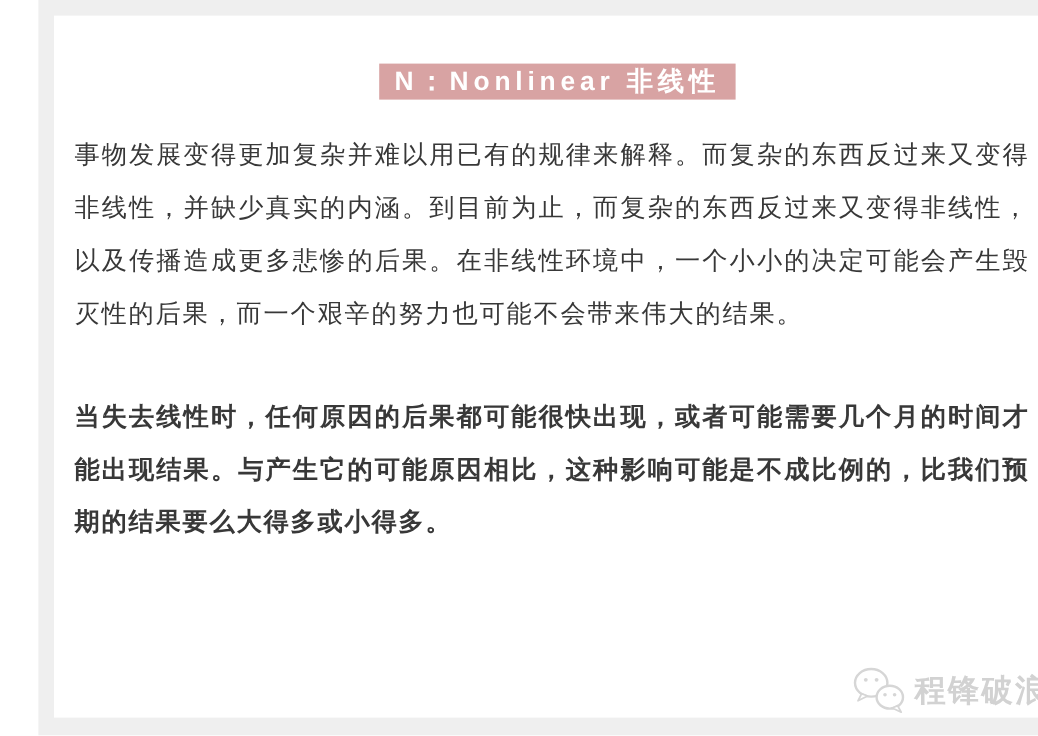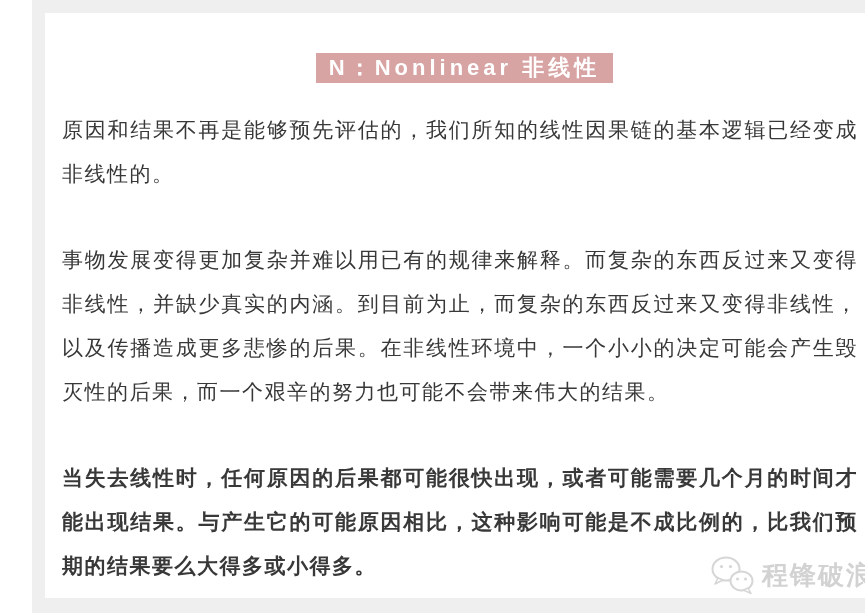--- a/index.html
+++ b/index.html
@@ -64,21 +64,20 @@
 </style>
 </head>
 <body>
 
 <div class="page">
   <div class="card">
 
     <div class="title-badge">N：Nonlinear 非线性</div>
 
     <div class="content">
-      <p>原因和结果不再是能够预先评估的，我们所知的线性因果链的基本逻辑已经变成非线性的。</p>
       <p>事物发展变得更加复杂并难以用已有的规律来解释。而复杂的东西反过来又变得非线性，并缺少真实的内涵。到目前为止，而复杂的东西反过来又变得非线性，以及传播造成更多悲惨的后果。在非线性环境中，一个小小的决定可能会产生毁灭性的后果，而一个艰辛的努力也可能不会带来伟大的结果。</p>
       <p>当失去线性时，任何原因的后果都可能很快出现，或者可能需要几个月的时间才能出现结果。与产生它的可能原因相比，这种影响可能是不成比例的，比我们预期的结果要么大得多或小得多。</p>
     </div>
 
     <div class="watermark">
       <svg class="wechat-icon" width="48" height="42" viewBox="0 0 48 42" xmlns="http://www.w3.org/2000/svg">
 
         <ellipse cx="17" cy="15" rx="13.5" ry="11.5" fill="#ffffff" stroke="#d6d6d6" stroke-width="2"></ellipse>
         <path d="M9 24 L6 30 L14 26 Z" fill="#ffffff" stroke="#d6d6d6" stroke-width="1.5" stroke-linejoin="round"></path>
         <circle cx="12.5" cy="12.5" r="1.6" fill="#d6d6d6"></circle>

